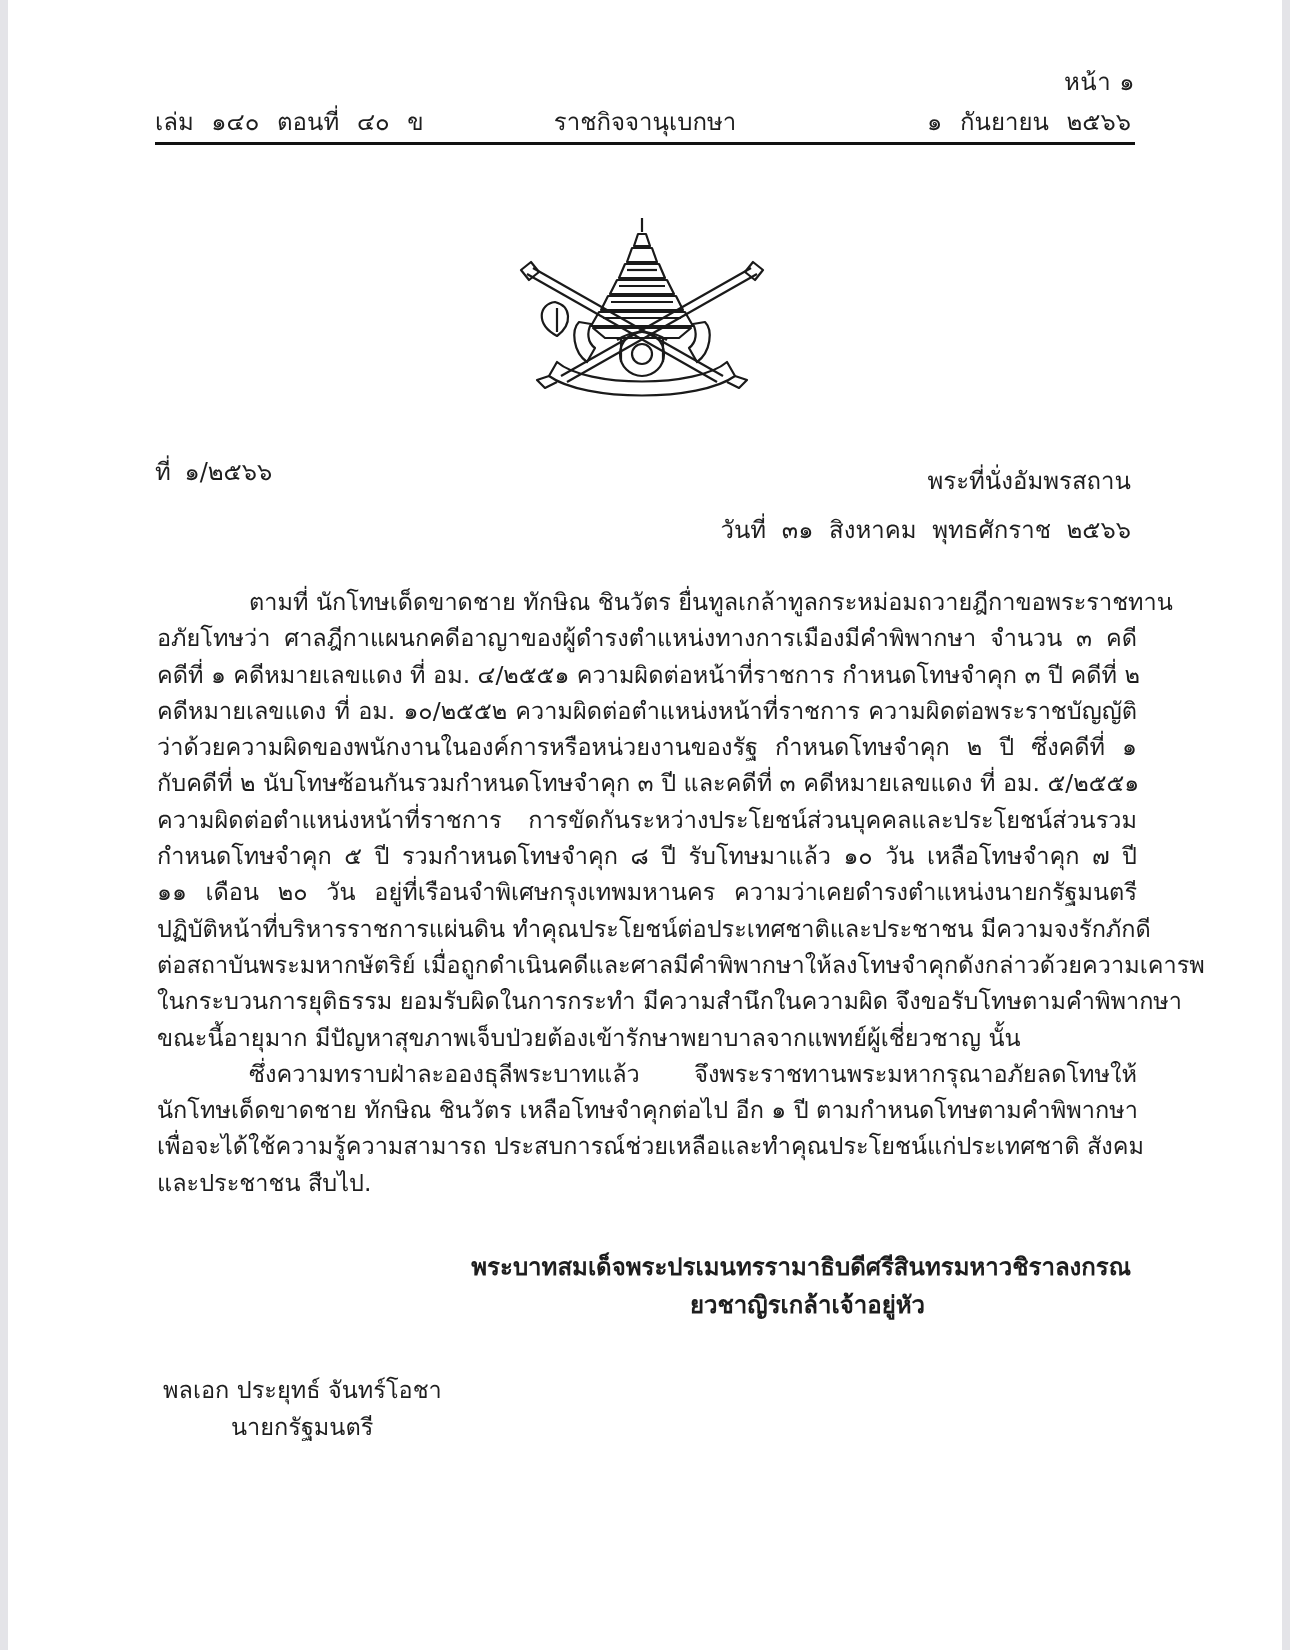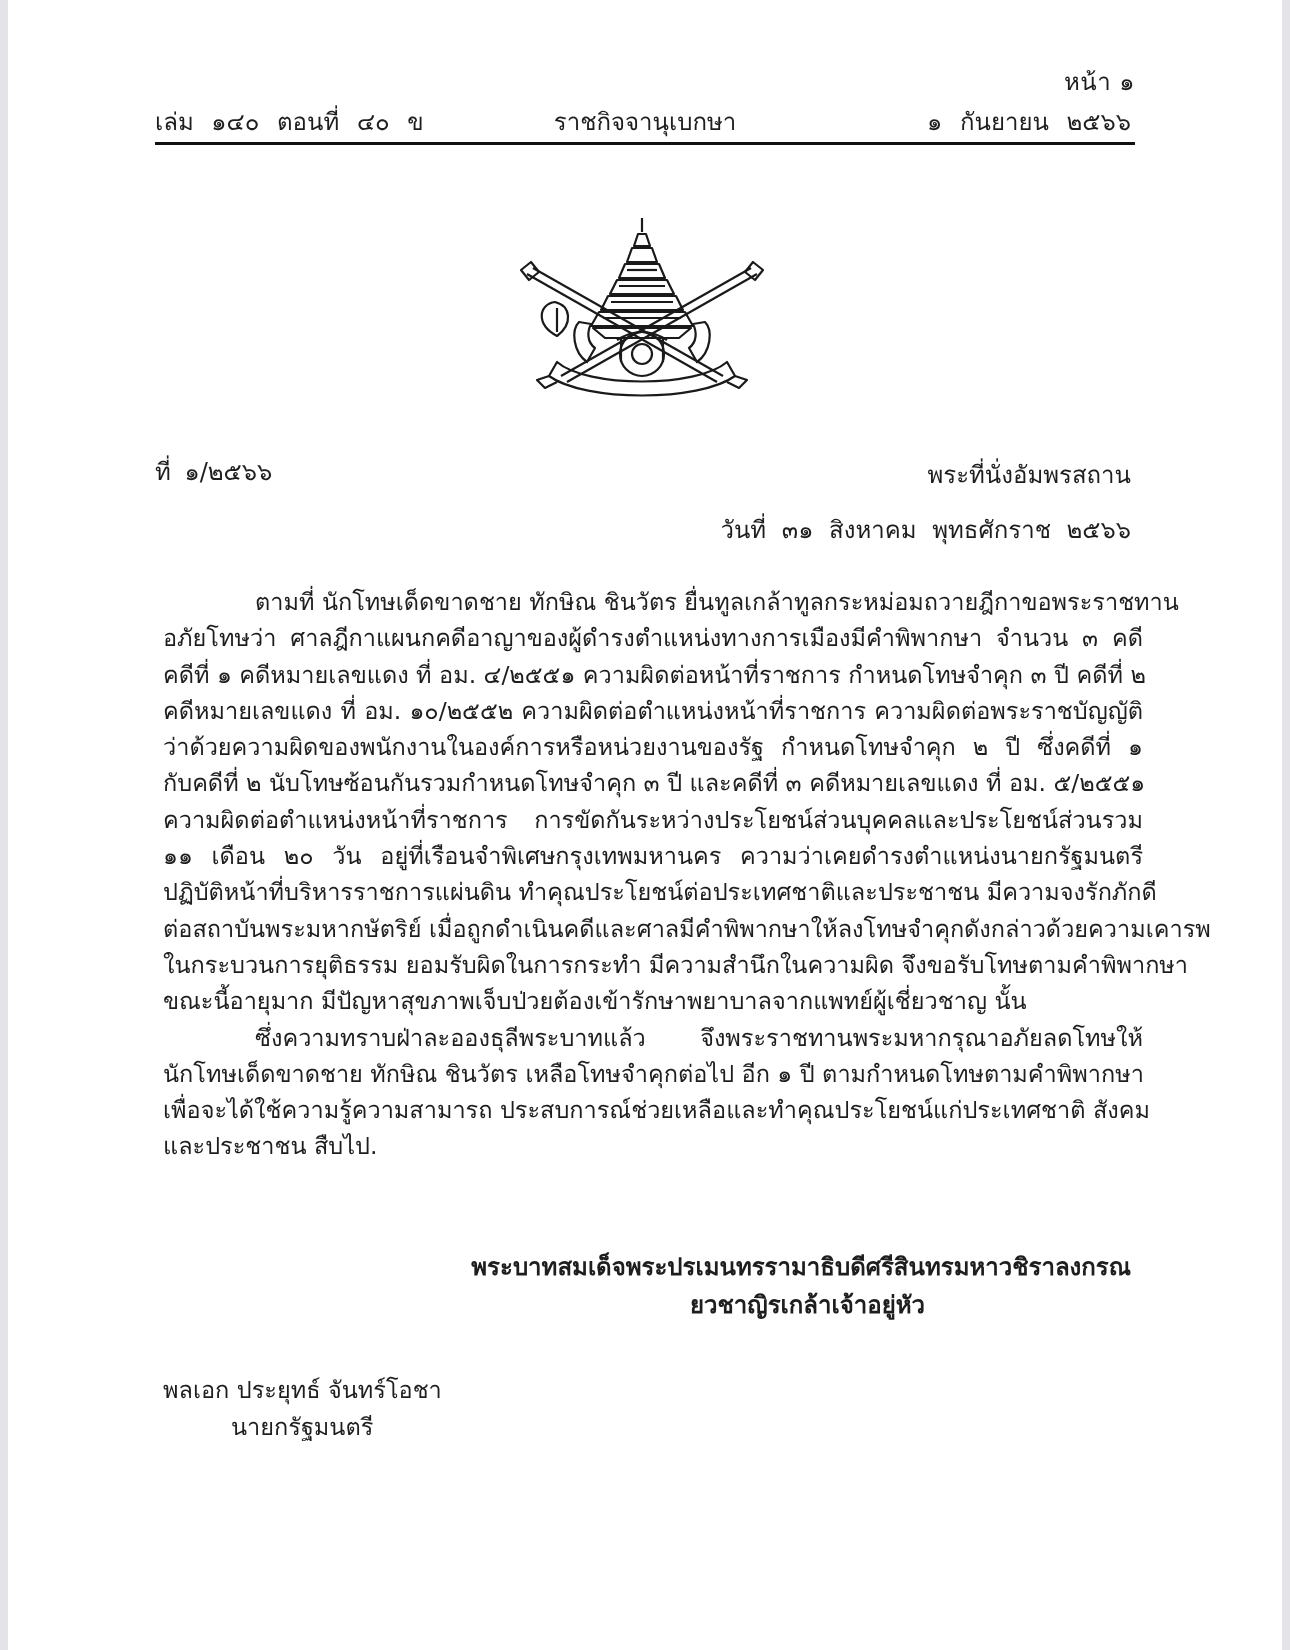--- a/index.html
+++ b/index.html
@@ -18,24 +18,24 @@
     .header-row { position: absolute; left: 0; top: 40px; width: 980px; height: 34px; font-size: 24px; }
     .header-row .left { position: absolute; left: 0; top: 0; word-spacing: 10px; }
     .header-row .center { position: absolute; left: 0; width: 980px; text-align: center; top: 0; }
     .header-row .right { position: absolute; right: 4px; top: 0; word-spacing: 10px; }
     .header-rule { position: absolute; left: 0; top: 80px; width: 980px; height: 3px; background: #111; }
 
     .emblem { position: absolute; left: 362px; top: 150px; width: 250px; height: 185px; }
 
     .ref-row { position: absolute; left: 0; top: 390px; width: 980px; font-size: 24px; }
     .ref-row .left { position: absolute; left: 0; top: 0; word-spacing: 6px; }
-    .ref-row .right { position: absolute; right: 4px; top: 3px; margin-left: 24px; }
+    .ref-row .right { position: absolute; right: 4px; top: 9px; margin-left: 24px; }
     .date-row { position: absolute; right: 4px; top: 448px; font-size: 24px; word-spacing: 8px; margin-left: 40px; }
 
-    .body-text { position: absolute; left: 8px; top: 522px; width: 980px; font-size: 23.5px; line-height: 36.3px; }
+    .body-text { position: absolute; left: 2px; top: 522px; width: 980px; font-size: 23.5px; line-height: 36.3px; }
     .body-text .line { display: block; white-space: nowrap; text-align: justify; text-align-last: justify; height: 36.3px; overflow: visible; }
     .body-text .line.indent { padding-left: 92px; }
     .body-text .line.last { text-align-last: left; }
 
     .signer { position: absolute; left: 0; top: 1185px; width: 980px; font-size: 24px; font-weight: bold; }
     .signer .l1 { position: absolute; right: 4px; top: 0; white-space: nowrap; }
     .signer .l2 { position: absolute; right: 210px; top: 38px; white-space: nowrap; }
 
     .countersign { position: absolute; left: 0; top: 1310px; font-size: 23.5px; line-height: 37px; }
     .countersign div { white-space: nowrap; }
@@ -108,20 +108,21 @@
   <div class="date-row">วันที่  ๓๑  สิงหาคม  พุทธศักราช  ๒๕๖๖</div>
 
   <div class="body-text">
     <span class="line indent">ตามที่  นักโทษเด็ดขาดชาย  ทักษิณ  ชินวัตร  ยื่นทูลเกล้าทูลกระหม่อมถวายฎีกาขอพระราชทาน</span>
     <span class="line">อภัยโทษว่า  ศาลฎีกาแผนกคดีอาญาของผู้ดำรงตำแหน่งทางการเมืองมีคำพิพากษา  จำนวน  ๓  คดี</span>
     <span class="line">คดีที่  ๑  คดีหมายเลขแดง  ที่  อม.  ๔/๒๕๕๑  ความผิดต่อหน้าที่ราชการ  กำหนดโทษจำคุก  ๓  ปี  คดีที่  ๒</span>
     <span class="line">คดีหมายเลขแดง  ที่  อม.  ๑๐/๒๕๕๒  ความผิดต่อตำแหน่งหน้าที่ราชการ  ความผิดต่อพระราชบัญญัติ</span>
     <span class="line">ว่าด้วยความผิดของพนักงานในองค์การหรือหน่วยงานของรัฐ  กำหนดโทษจำคุก  ๒  ปี  ซึ่งคดีที่  ๑</span>
     <span class="line">กับคดีที่  ๒  นับโทษซ้อนกันรวมกำหนดโทษจำคุก  ๓  ปี  และคดีที่  ๓  คดีหมายเลขแดง  ที่  อม.  ๕/๒๕๕๑</span>
     <span class="line">ความผิดต่อตำแหน่งหน้าที่ราชการ  การขัดกันระหว่างประโยชน์ส่วนบุคคลและประโยชน์ส่วนรวม</span>
+    <span class="line">กำหนดโทษจำคุก  ๕  ปี  รวมกำหนดโทษจำคุก  ๘  ปี  รับโทษมาแล้ว  ๑๐  วัน  เหลือโทษจำคุก  ๗  ปี</span>
     <span class="line">๑๑  เดือน  ๒๐  วัน  อยู่ที่เรือนจำพิเศษกรุงเทพมหานคร  ความว่าเคยดำรงตำแหน่งนายกรัฐมนตรี</span>
     <span class="line">ปฏิบัติหน้าที่บริหารราชการแผ่นดิน  ทำคุณประโยชน์ต่อประเทศชาติและประชาชน  มีความจงรักภักดี</span>
     <span class="line">ต่อสถาบันพระมหากษัตริย์  เมื่อถูกดำเนินคดีและศาลมีคำพิพากษาให้ลงโทษจำคุกดังกล่าวด้วยความเคารพ</span>
     <span class="line">ในกระบวนการยุติธรรม  ยอมรับผิดในการกระทำ  มีความสำนึกในความผิด  จึงขอรับโทษตามคำพิพากษา</span>
     <span class="line last">ขณะนี้อายุมาก  มีปัญหาสุขภาพเจ็บป่วยต้องเข้ารักษาพยาบาลจากแพทย์ผู้เชี่ยวชาญ  นั้น</span>
     <span class="line indent">ซึ่งความทราบฝ่าละอองธุลีพระบาทแล้ว  จึงพระราชทานพระมหากรุณาอภัยลดโทษให้</span>
     <span class="line">นักโทษเด็ดขาดชาย  ทักษิณ  ชินวัตร  เหลือโทษจำคุกต่อไป  อีก  ๑  ปี  ตามกำหนดโทษตามคำพิพากษา</span>
     <span class="line">เพื่อจะได้ใช้ความรู้ความสามารถ  ประสบการณ์ช่วยเหลือและทำคุณประโยชน์แก่ประเทศชาติ  สังคม</span>
     <span class="line last">และประชาชน  สืบไป.</span>
   </div>

